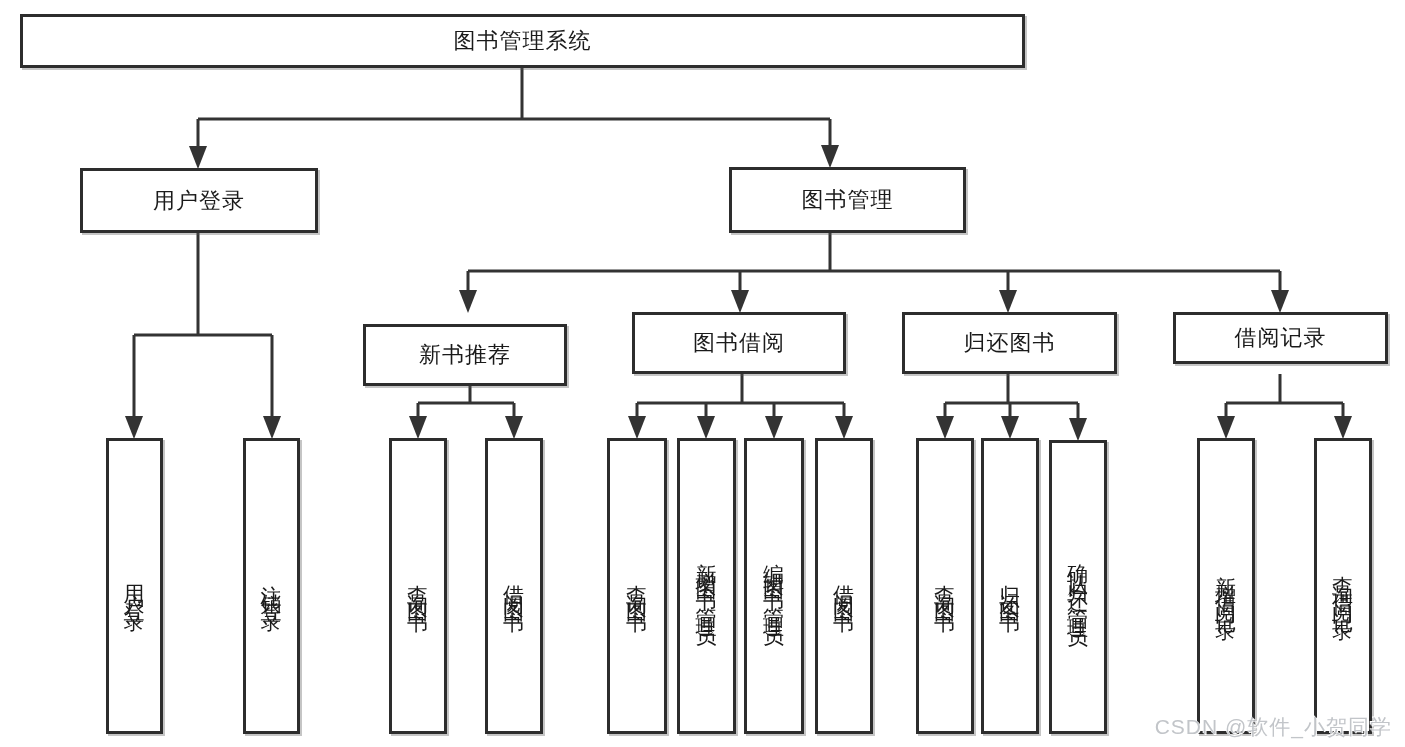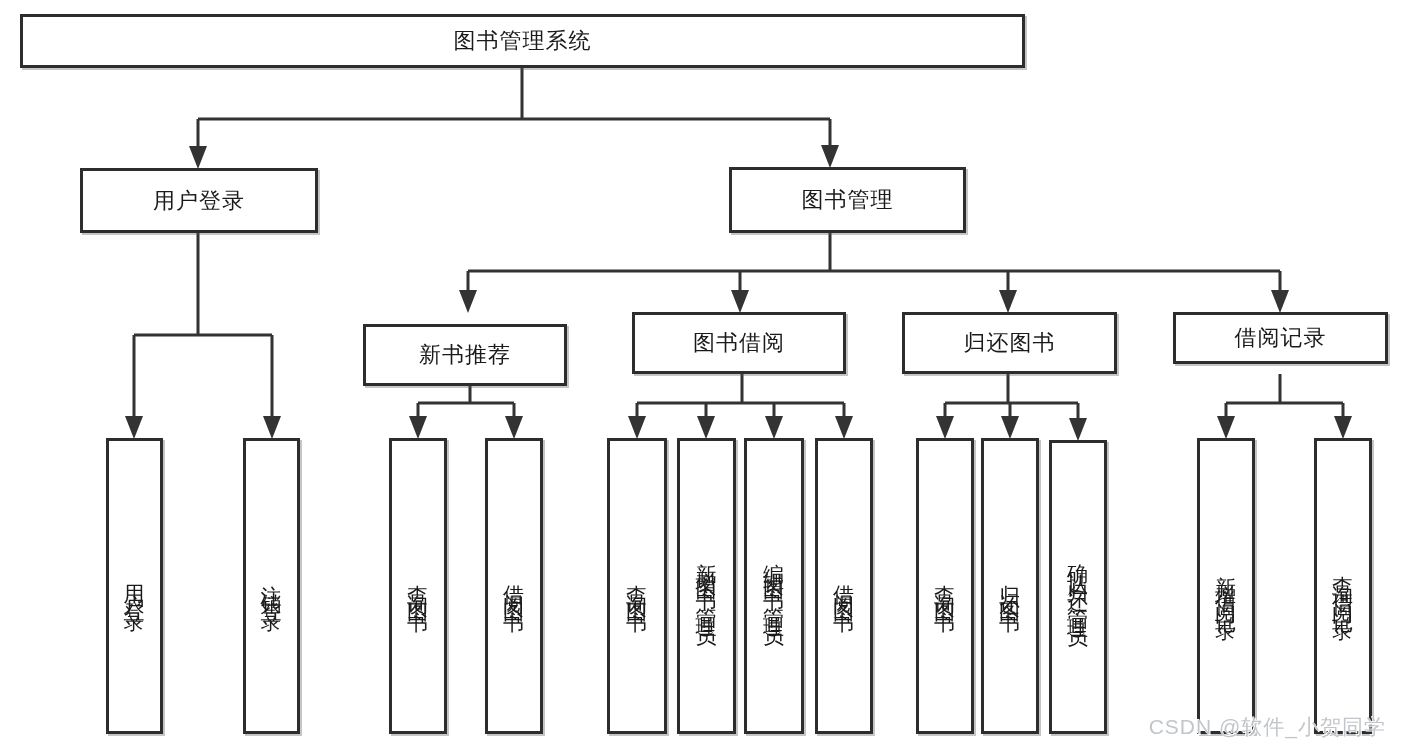--- a/index.html
+++ b/index.html
@@ -47,21 +47,21 @@
   #lf-c2{left:677px;width:59px;}
   #lf-c3{left:744px;width:60px;}
   #lf-c4{left:815px;}
   #lf-d1{left:916px;}
   #lf-d2{left:981px;}
   #lf-d3{left:1049px;top:440px;height:294px;}
   #lf-e1{left:1197px;}
   #lf-e2{left:1314px;}
   .watermark{
     position:absolute;
-    right:19px;bottom:6px;
+    right:13px;bottom:6px;
     font-size:21px;
     color:#c2c5c9;
     text-shadow:1px 1px 0 #ffffff,-1px -1px 0 #ffffff;
     letter-spacing:1px;
     z-index:5;
     white-space:nowrap;
   }
 </style>
 </head>
 <body>

